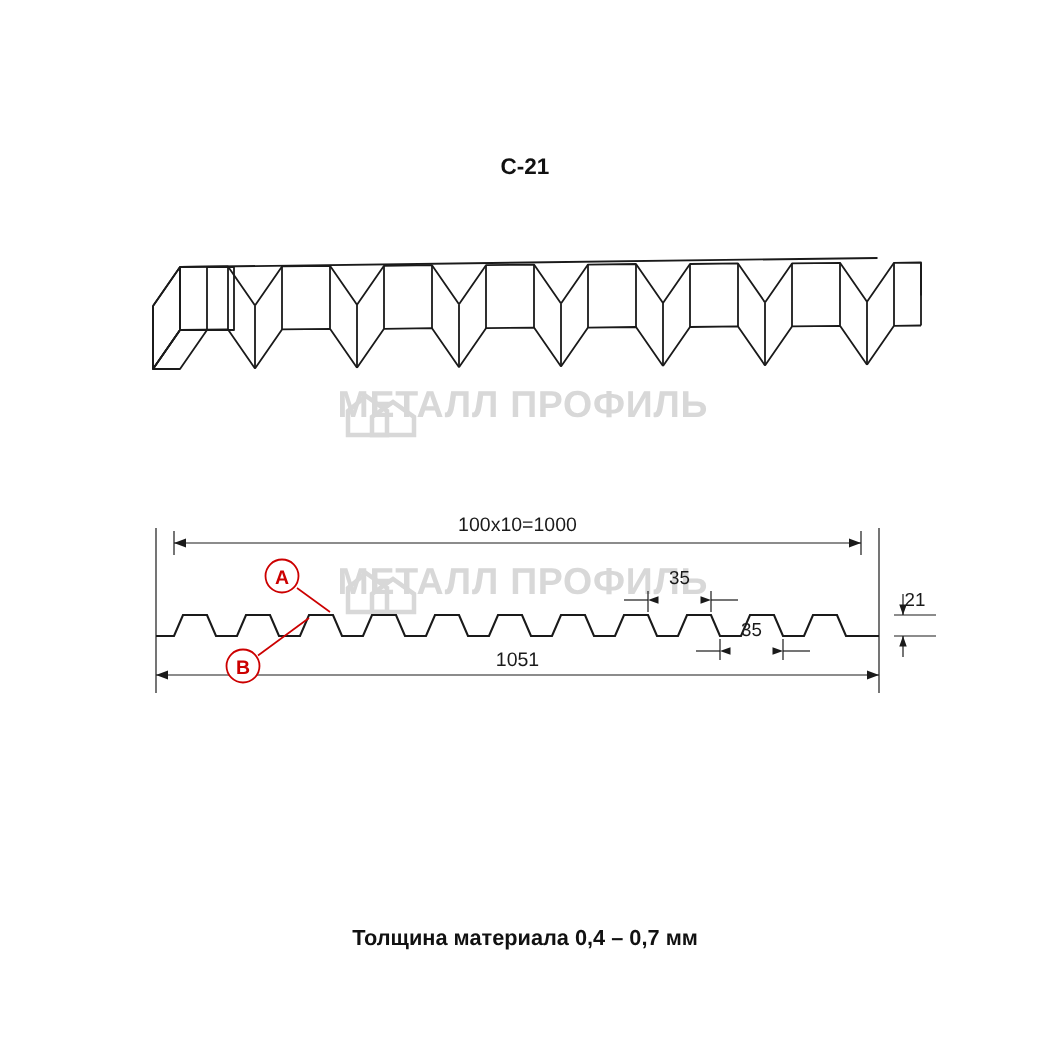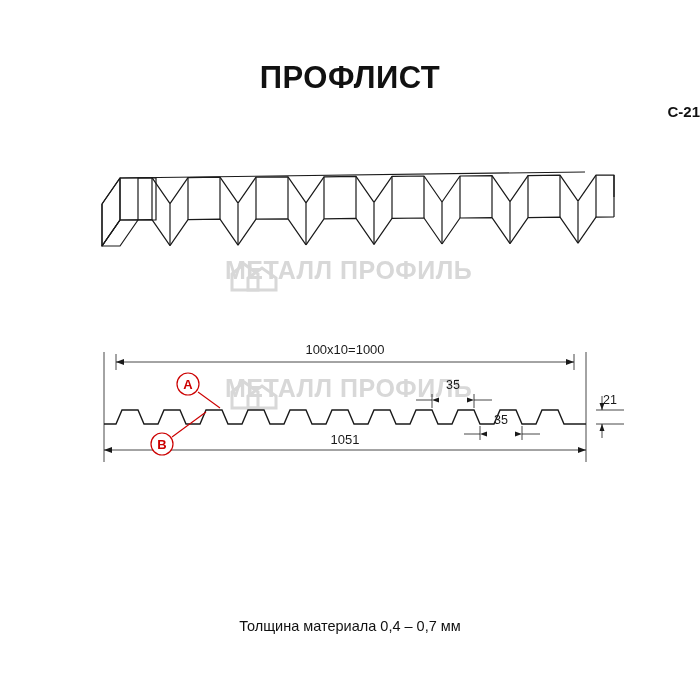--- a/index.html
+++ b/index.html
@@ -28,21 +28,21 @@
     font-size: 31px;
     font-weight: bold;
     letter-spacing: 0.5px;
     color: #111;
   }
   .subtitle {
     position: absolute;
     top: 103px;
     left: 0;
     width: 700px;
-    text-align: right;
+    text-align: center;
     font-size: 15px;
     font-weight: bold;
     color: #111;
   }
   .iso-wrap {
     position: absolute;
     top: 150px;
     left: 80px;
     width: 545px;
     height: 140px;
@@ -54,21 +54,21 @@
     width: 545px;
     height: 150px;
   }
   .footer {
     position: absolute;
     top: 618px;
     left: 0;
     width: 700px;
     text-align: center;
     font-size: 14.5px;
-    font-weight: normal;
+    font-weight: bold;
     color: #111;
   }
   .wm {
     position: absolute;
     pointer-events: none;
     user-select: none;
     color: #d8d8d8;
     font-weight: bold;
     white-space: nowrap;
   }
@@ -89,21 +89,20 @@
     pointer-events: none;
   }
   svg { display: block; overflow: visible; }
   text { font-family: "Liberation Sans", sans-serif; }
 </style>
 </head>
 <body>
 
 <div class="page">
 
-  <div class="title">ПРОФЛИСТ</div>
   <div class="subtitle">С-21</div>
 
   <div class="iso-wrap">
     <svg width="545" height="140" viewBox="0 0 545 140">
       <g fill="none" stroke="#1a1a1a" stroke-width="1.2" stroke-linejoin="round">
 
         <path d="M 40 28 L 505 22"></path>
 
         <g>
           <path d="M 40 28 L 40 70 L 22 96 L 22 54 Z"></path>

